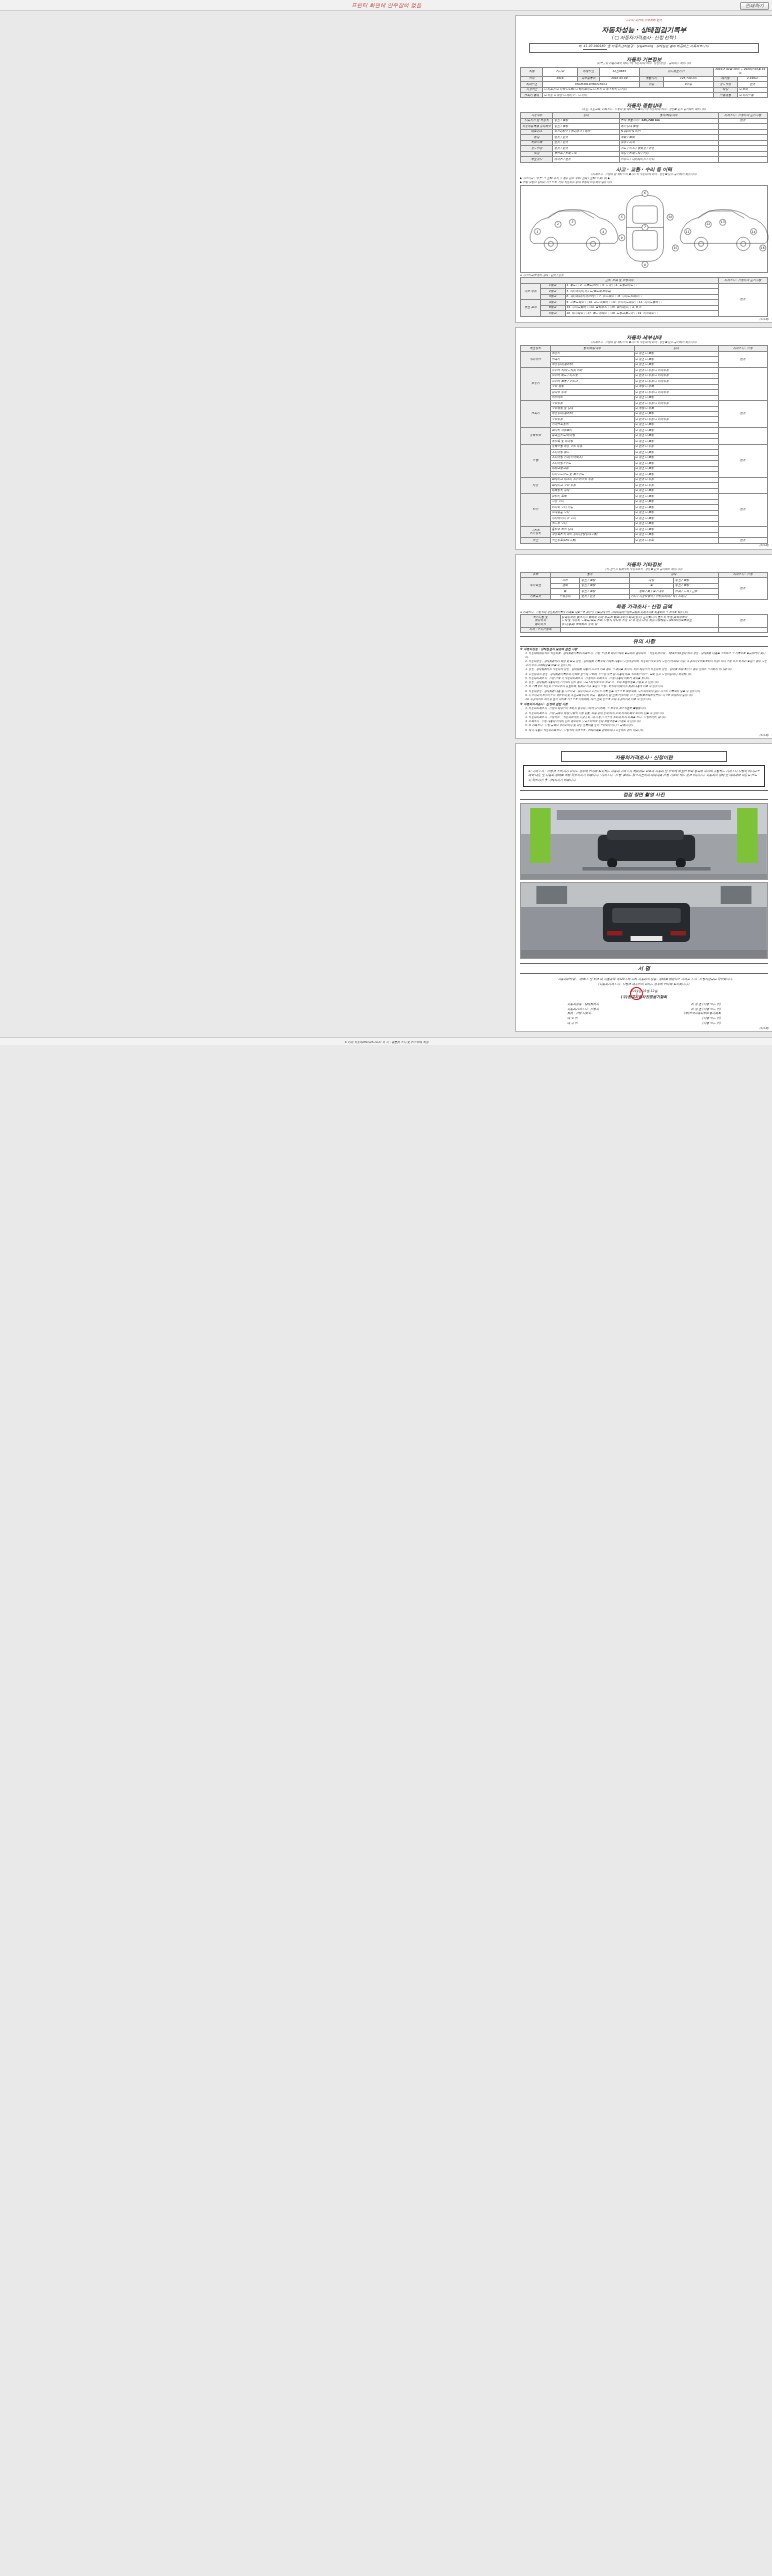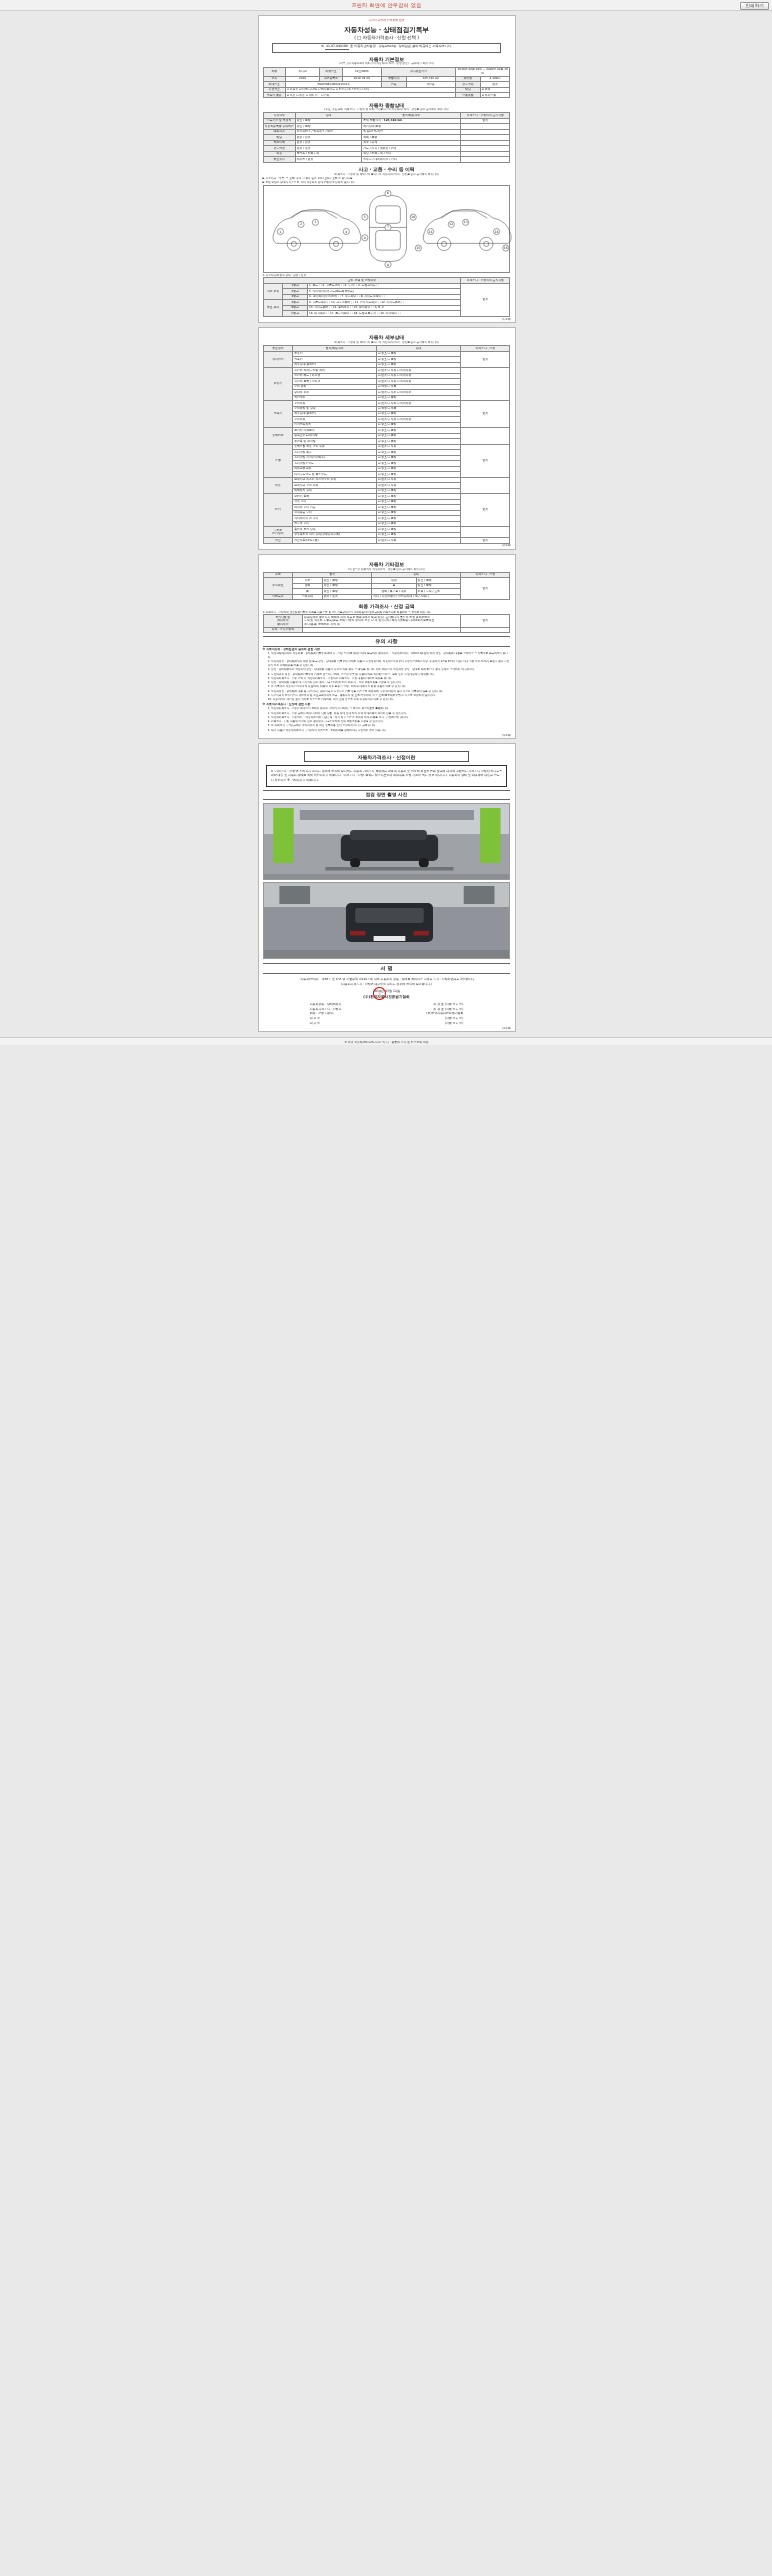--- a/index.html
+++ b/index.html
@@ -6,21 +6,22 @@
   html, body {
     margin: 0; padding: 0;
     background: #e9e9e9;
     font-family: "DejaVu Sans", "Liberation Sans", sans-serif;
   }
   body { width: 773px; }
   .page-wrap {
     width: 773px;
     display: flex;
     flex-direction: column;
-    align-items: center;
+    align-items: flex-end;
+    font-style: italic;
   }
   .topbar {
     width: 773px;
     height: 11.3px;
     background: #f1f1f1;
     border-bottom: 0.5px solid #cfcfcf;
     display: flex;
     align-items: center;
     justify-content: center;
     position: relative;

